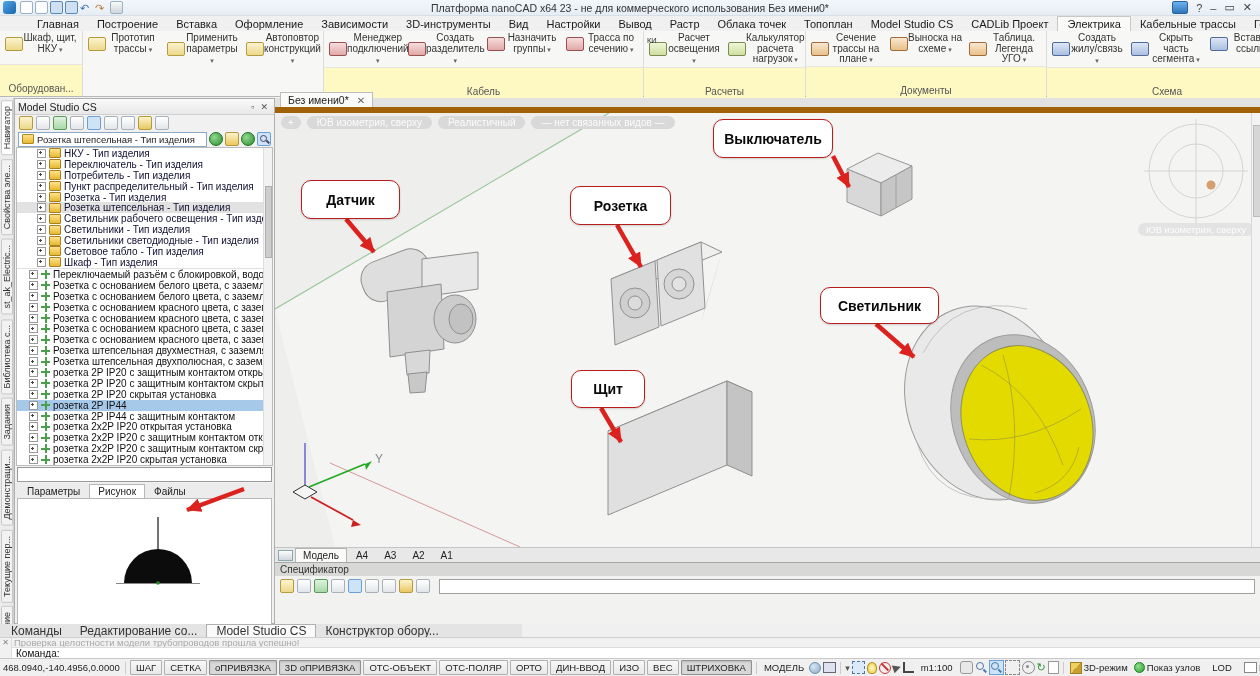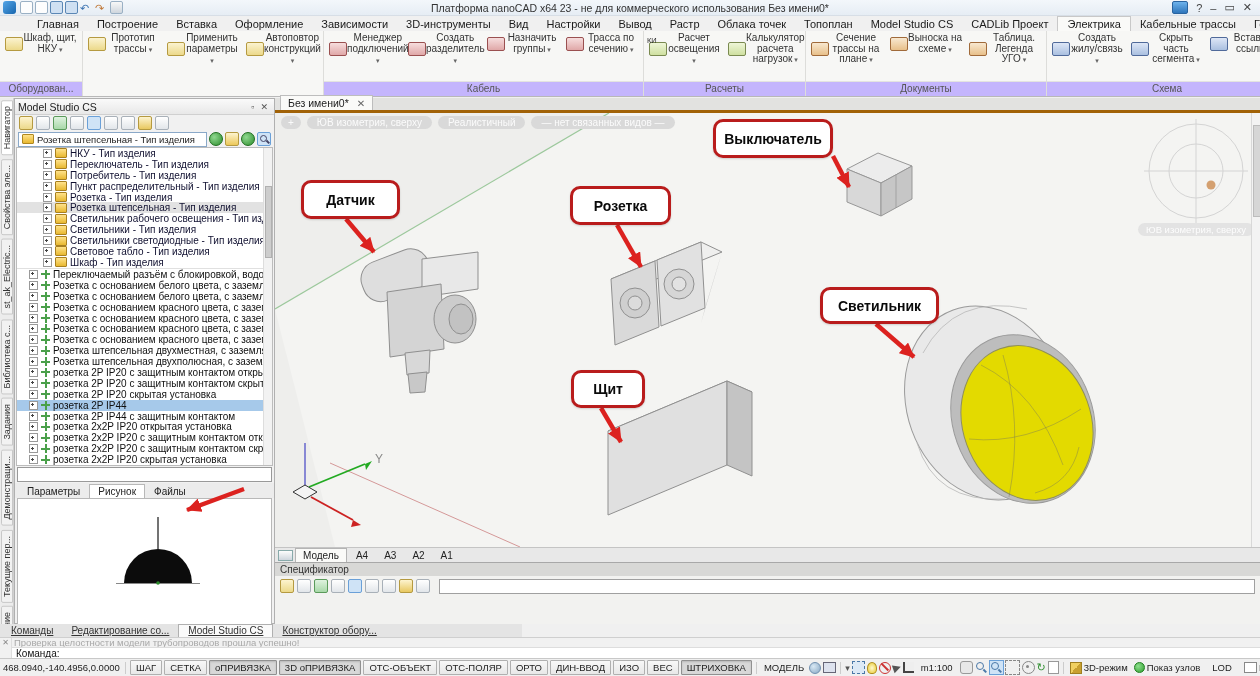--- a/index.html
+++ b/index.html
@@ -32,21 +32,21 @@
   .rbtn{display:flex;align-items:center;max-width:72px;padding:0 2px;text-align:center;cursor:default;}
   .ricon{height:20px;display:flex;align-items:center;justify-content:center;position:relative;margin-bottom:1px;}
   .chip{width:16px;height:12px;border:1px solid #b59a40;background:linear-gradient(#fbf3d0,#ecd98a);border-radius:2px;}
   .rgroup:nth-child(3) .chip{border-color:#9a5050;background:linear-gradient(#f6dddd,#e0a8a8);}
   .rgroup:nth-child(4) .chip{border-color:#7a8a50;background:linear-gradient(#eef6d8,#cfe0a0);}
   .rgroup:nth-child(5) .chip{border-color:#a06a3a;background:linear-gradient(#f8e8d0,#e8c08a);}
   .rgroup:nth-child(6) .chip{border-color:#506a9a;background:linear-gradient(#dde6f6,#aac0e0);}
   .badge{position:absolute;top:-3px;left:-2px;font-size:7.5px;color:#333;}
   .rlabel{font-size:10px;line-height:10.5px;color:#333;}
   .drop{font-size:7px;color:#666;}
-  .rgroup-label{font-size:10px;color:#555;text-align:center;padding:1px 6px 2px 6px;border-top:1px solid #e4e4e0;background:#c4b5fd;white-space:nowrap;}
+  .rgroup-label{font-size:10px;color:#555;text-align:center;padding:18px 6px 2px 6px;border-top:1px solid #e4e4e0;background:#fef9c3;white-space:nowrap;}
 
   
   #side-strip{position:absolute;left:0;top:98px;width:14px;height:526px;background:#ececec;border-right:1px solid #d0d0d0;box-sizing:border-box;display:flex;flex-direction:column;align-items:center;}
   .vtab{writing-mode:vertical-rl;transform:rotate(180deg);font-size:9px;color:#333;background:#f2f2f2;border:1px solid #c8c8c8;margin:2px 0;padding:5px 0;border-radius:0 2px 2px 0;white-space:nowrap;}
   .vtab.active{background:#fff;}
 
   
   #palette{position:absolute;left:14px;top:98px;width:261px;height:526px;background:#f1f1f1;border:1px solid #b0b0b0;box-sizing:border-box;display:flex;flex-direction:column;}
   #phead{height:15px;display:flex;align-items:center;background:linear-gradient(#fafafa,#e8e8e8);border-bottom:1px solid #d0d0d0;padding:0 3px;font-size:10.5px;color:#222;flex:none;}
   #phead .sp{flex:1;}
@@ -62,42 +62,42 @@
   .fico{width:10px;height:8px;background:linear-gradient(#ffe28a,#e8b830);border:1px solid #b08820;border-radius:1px;flex:none;}
   .fi{width:12px;height:12px;border-radius:2px;flex:none;position:relative;}
   .fi-back-icon,.fi-refresh-icon{border-radius:50%;background:radial-gradient(circle at 35% 35%,#8fd88f,#2e8e2e);border:1px solid #1e6e1e;}
   .fi-folder-open-icon{background:linear-gradient(#fdf4cf,#ecc85a);border:1px solid #b59a40;}
   .fi-search-icon{background:#cfe3f6;border:1px solid #6aa0d8;}
   .fi-search-icon::before{content:"";position:absolute;left:2px;top:2px;width:5px;height:5px;border:1.5px solid #446;border-radius:50%;}
   .fi-search-icon::after{content:"";position:absolute;left:8px;top:8px;width:4px;height:1.5px;background:#446;transform:rotate(45deg);}
   #pbody{position:relative;background:#fff;border:1px solid #bcbcbc;margin:0 1px;flex:none;}
   #ptree{height:120px;overflow:hidden;}
   #plist{height:196px;overflow:hidden;border-top:1px solid #e0e0e0;}
-  .trow{display:flex;align-items:center;height:10.9px;font-size:10px;white-space:nowrap;overflow:hidden;gap:3px;color:#101030;padding-left:26px;}
+  .trow{display:flex;align-items:center;height:10.9px;font-size:10px;white-space:nowrap;overflow:hidden;gap:3px;color:#101030;padding-left:20px;}
   .lrow{padding-left:12px;color:#101010;}
   .trow.hl{background:#e2e2e2;}
   .trow.sel{background:#a6c9ea;}
   .exp{width:7px;height:7px;border:1px solid #9a9a9a;background:#fff;flex:none;position:relative;}
   .exp::before{content:"";position:absolute;left:1px;top:2.5px;width:3px;height:1px;background:#444;}
   .exp::after{content:"";position:absolute;left:2px;top:1.5px;width:1px;height:3px;background:#444;}
   .tico{width:10px;height:8px;background:linear-gradient(#ffe28a,#e8b830);border:1px solid #a88020;border-radius:1px;flex:none;}
   .cico{width:9px;height:9px;position:relative;flex:none;}
   .cico::before{content:"";position:absolute;left:0;top:3.5px;width:9px;height:2px;background:#4aa04a;}
   .cico::after{content:"";position:absolute;left:3.5px;top:0;width:2px;height:9px;background:#4aa04a;}
   #pscroll{position:absolute;right:0;top:0;width:8px;height:100%;background:#f2f2f2;border-left:1px solid #ddd;}
   #pscroll .thumb{position:absolute;left:1px;top:38px;width:5px;height:70px;background:#cdcdcd;border:1px solid #b0b0b0;}
   #pinput{height:13px;background:#fff;border:1px solid #999;margin:1px 2px;flex:none;}
   #ptabs{height:15px;display:flex;align-items:flex-end;padding-left:4px;gap:1px;flex:none;background:#ececec;}
   .dtab{padding:1px 8px;font-size:10px;color:#222;}
   .dtab.active{background:#fff;border:1px solid #b8b8b8;border-bottom:1px solid #fff;margin-bottom:-1px;}
   #ppreview{flex:1;background:#fff;border:1px solid #b8b8b8;margin:0 2px 2px 2px;position:relative;}
 
   
   #canvas-area{position:absolute;left:275px;top:98px;width:985px;height:464px;}
-  #doctab-row{height:15px;background:#e2e2e0;border-bottom:3px solid #a16207;display:flex;align-items:flex-end;box-sizing:border-box;}
+  #doctab-row{height:15px;background:#e2e2e0;border-bottom:6px solid #a16207;display:flex;align-items:flex-end;box-sizing:border-box;}
   .doctab{background:#fafaf8;border:1px solid #bdbdbd;border-bottom:none;padding:0 7px;height:14px;display:flex;align-items:center;gap:8px;font-size:10.5px;margin-left:5px;color:#222;}
   .doctab .x{color:#666;font-size:10px;}
   #viewport{position:absolute;left:0;top:15px;width:985px;height:434px;background:#efefed;overflow:hidden;}
   #pills{position:absolute;left:6px;top:3px;display:flex;gap:6px;}
   .vpill{background:#d9d9d9;color:#fbfbfb;font-size:10px;border-radius:8px;padding:1px 10px;white-space:nowrap;}
   .vpill.sm{padding:1px 7px;}
   #compass{position:absolute;right:12px;top:6px;width:104px;height:122px;}
   #compass .cpill{position:absolute;left:50%;transform:translateX(-50%);top:104px;background:#e3e3e3;color:#fdfdfd;font-size:9.5px;border-radius:8px;padding:1px 8px;white-space:nowrap;}
   #vscroll{position:absolute;right:0;top:0;width:9px;height:434px;background:#f3f3f3;border-left:1px solid #d8d8d8;box-sizing:border-box;}
   #vscroll .thumb{position:absolute;left:1px;top:12px;width:6px;height:90px;background:#d6d6d6;border:1px solid #bcbcbc;}
@@ -107,21 +107,21 @@
   .sheettab.active{background:#fafaf8;border:1px solid #b4b4b4;border-bottom:none;}
 
   
   #specifier{position:absolute;left:275px;top:562px;width:985px;height:62px;background:#f2f2f0;border-top:1px solid #a8a8a8;box-sizing:border-box;}
   #spec-head{height:13px;background:#d8d8d6;font-size:10px;color:#333;padding:0 5px;line-height:13px;}
   #spec-tools{height:20px;display:flex;align-items:center;gap:3px;padding:0 5px;}
   #spec-input{flex:1;height:13px;background:#fff;border:1px solid #a0a0a0;margin-left:6px;}
 
   
   #panel-tabs{position:absolute;left:0;top:624px;width:520px;height:13px;background:#e4e4e4;display:flex;align-items:flex-end;padding-left:2px;}
-  .ptab{padding:0 9px;font-size:10px;color:#333;height:12px;line-height:12px;text-decoration:underline;}
+  .ptab{padding:0 9px;font-size:12px;color:#333;height:12px;line-height:12px;}
   .ptab.active{background:#fafafa;border:1px solid #b0b0b0;border-bottom:none;}
   #command{position:absolute;left:0;top:637px;right:0;height:21px;background:#f1f1f1;border-top:1px solid #cfcfcf;box-sizing:border-box;}
   #cmd-side{position:absolute;left:0;top:0;width:11px;height:100%;border-right:1px solid #ddd;font-size:8px;color:#888;text-align:center;line-height:9px;}
   #cmd-hist{margin-left:14px;height:9px;line-height:9px;font-size:9.5px;color:#a8a8a8;white-space:nowrap;overflow:hidden;}
   #cmd-row{margin-left:12px;height:11px;background:#fff;border-top:1px solid #ddd;font-size:10px;color:#111;padding-left:4px;line-height:11px;}
   #statusbar{position:absolute;left:0;bottom:0;right:0;height:18px;background:#f0f0f0;border-top:1px solid #c8c8c8;display:flex;align-items:center;gap:2px;padding:0 3px;box-sizing:border-box;font-size:9.5px;color:#222;white-space:nowrap;overflow:hidden;}
   #sb-coords{width:118px;flex:none;font-size:9.5px;}
   .sbtn{border:1px solid #b0b0b0;background:linear-gradient(#f8f8f8,#e8e8e8);padding:0 5px;height:13px;line-height:13px;border-radius:1px;flex:none;}
   .sbtn.active{background:#d8d8d8;border-color:#909090;box-shadow:inset 0 1px 2px rgba(0,0,0,.15);}
   .sep{width:1px;height:12px;background:#cccccc;margin:0 2px;flex:none;}
@@ -144,21 +144,21 @@
   .si-orbit{width:11px;height:11px;border:1.5px solid #888;border-radius:50%;}
   .si-orbit::after{content:"";position:absolute;left:3px;top:3px;width:3px;height:3px;background:#888;border-radius:50%;}
   .si-refresh::before{content:"↻";color:#2e8e2e;font-size:11px;line-height:11px;}
   .si-sheet{width:9px;height:11px;background:#fff;border:1px solid #999;}
   .si-cube{width:10px;height:10px;background:linear-gradient(135deg,#f0d060 50%,#c8a030 50%);border:1px solid #a08020;}
   .si-green{width:9px;height:9px;border-radius:50%;background:radial-gradient(circle at 35% 35%,#8fe08f,#2e9e2e);border:1px solid #1e7e1e;}
   .si-contour{width:11px;height:9px;border:1px solid #888;background:#fff;}
 
   
   #overlay{position:absolute;left:0;top:0;width:1260px;height:676px;pointer-events:none;z-index:90;}
-  .callout{position:absolute;z-index:91;background:#fff;border:3px solid #b91c1c;border-radius:10px;display:flex;align-items:center;justify-content:center;text-align:center;font-weight:bold;font-size:14px;color:#0a0a0a;line-height:16px;box-sizing:border-box;box-shadow:0 1px 2px rgba(0,0,0,.15);pointer-events:none;padding:2px 0;}
+  .callout{position:absolute;z-index:91;background:#fff;border:1px solid #b91c1c;border-radius:10px;display:flex;align-items:center;justify-content:center;text-align:center;font-weight:bold;font-size:14px;color:#0a0a0a;line-height:16px;box-sizing:border-box;box-shadow:0 1px 2px rgba(0,0,0,.15);pointer-events:none;padding:2px 0;}
 </style>
 </head>
 <body>
 
 <div id="app">
 
   <div id="titlebar">
     <div class="logo"></div>
     <div id="qa">
         <span class="qa qa-new-file-icon"></span>

